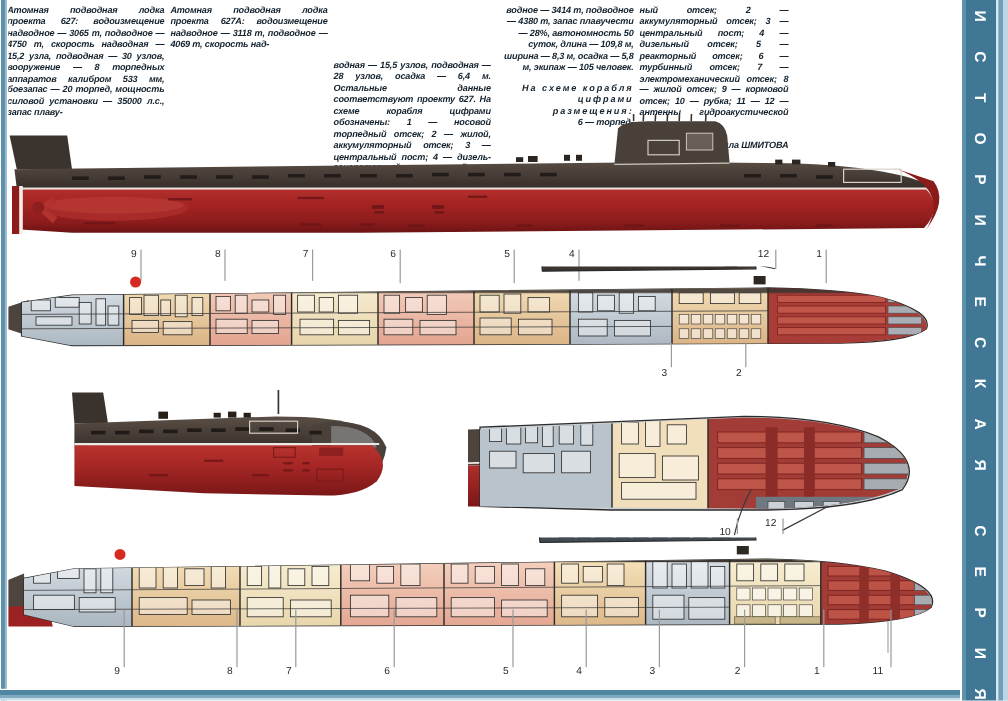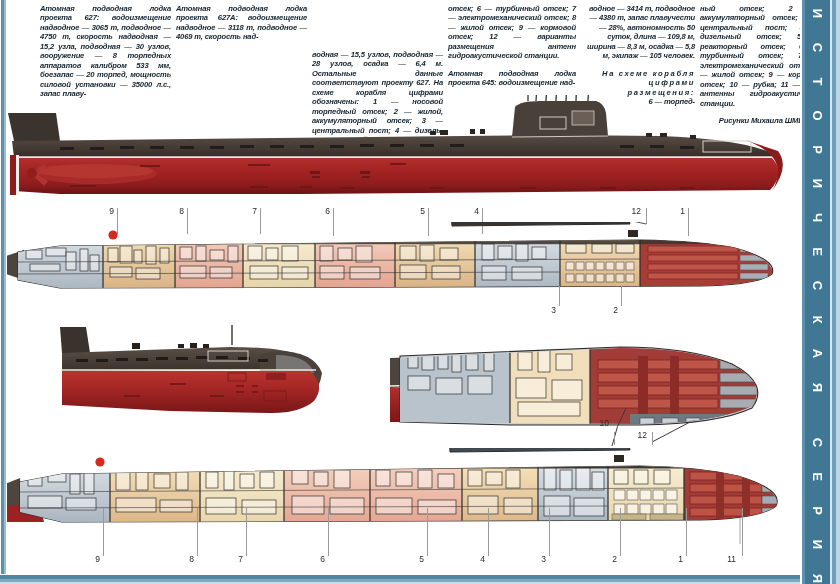--- a/index.html
+++ b/index.html
@@ -16,21 +16,21 @@
       background:linear-gradient(90deg,#ffffff 0 2px,#5e92ad 2px 5px,#3f7794 5px 30px,#6fa0b9 30px 36px,#bcd6e3 36px 40px);}
   .frame-right:after{content:"";position:absolute;left:30px;top:0;width:2px;height:584px;background:#d9e8f0;}
 
   
   .vtext{position:absolute;left:2px;top:0;width:30px;height:584px;}
   .vtext span{position:absolute;left:0;width:30px;text-align:center;
       color:#ffffff;font-size:13px;font-weight:bold;font-family:"Liberation Sans",sans-serif;
       transform:rotate(90deg);transform-origin:center center;letter-spacing:0;}
 
   
-  .cols{position:absolute;left:6px;top:4px;width:790px;height:112px;display:flex;gap:5px;padding-left:34px;}
+  .cols{position:absolute;left:6px;top:4px;width:790px;height:112px;display:flex;gap:5px;}
   .col{width:127px;font-family:"Liberation Sans",sans-serif;
        font-size:7.6px;line-height:9.45px;font-style:italic;font-weight:bold;
        color:#13222e;text-align:justify;letter-spacing:-0.15px;}
   .col.w1{width:131px;}
   .col.w2{width:131px;}
   .col.w3{width:131px;margin-top:46px;}
   .col.w4{width:128px;}
   .col.w5{width:114px;}
   .col.w6{width:124px;}
   .col p{margin:0 0 8px 0;}
@@ -59,24 +59,20 @@
     </div>
 
     <div class="col w2">
       <p>Атомная подводная лодка проекта 627А: водоизмещение надводное — 3118 т, подводное — 4069 т, скорость над-</p>
     </div>
 
     <div class="col w3">
       <p>водная — 15,5 узлов, подводная — 28 узлов, осадка — 6,4 м. Остальные данные соответствуют проекту 627. На схеме корабля цифрами обозначены: 1 — носовой торпедный отсек; 2 — жилой, аккумуляторный отсек; 3 — центральный пост; 4 — дизель-генераторный отсек; 5 — реакторный</p>
     </div>
 
-    <div class="col w4">
-      <p>отсек; 6 — турбинный отсек; 7 — электромеханический отсек; 8 — жилой отсек; 9 — кормовой отсек; 12 — варианты размещения антенн гидроакустической станции.</p>
-      <p>Атомная подводная лодка проекта 645: водоизмещение над-</p>
-    </div>
 
     <div class="col w5">
       <p class="rt">водное — 3414 т, подводное — 4380 т, запас плавучести — 28%, автономность 50 суток, длина — 109,8 м, ширина — 8,3 м, осадка — 5,8 м, экипаж — 105 человек.</p>
       <p class="rt sparse" style="margin:0">На схеме корабля цифрами размещения:</p>
       <p class="rt" style="margin:0">6 — торпед-</p>
     </div>
 
     <div class="col w6">
       <p>ный отсек; 2 — аккумуляторный отсек; 3 — центральный пост; 4 — дизельный отсек; 5 — реакторный отсек; 6 — турбинный отсек; 7 — электромеханический отсек; 8 — жилой отсек; 9 — кормовой отсек; 10 — рубка; 11 — 12 — антенны гидроакустической станции.</p>
       <p class="cr">Рисунки Михаила ШМИТОВА</p>
@@ -535,21 +531,21 @@
           <line x1="120" y1="12" x2="120" y2="96"></line>
             <line x1="200" y1="12" x2="200" y2="96"></line>
         </g>
       </g>
 
       <path d="M236,78 Q226,96 222,116" stroke="#3a3a3a" stroke-width="1" fill="none"></path>
       <path d="M300,92 L262,112" stroke="#3a3a3a" stroke-width="1" fill="none"></path>
     </svg>
 
     <div>
-      <span class="lbl" style="left:205px;top:88px;">10</span>
+      <span class="lbl" style="left:205px;top:108px;">10</span>
       <span class="tick" style="left:224px;top:102px;height:13px;"></span>
       <span class="lbl" style="left:243px;top:100px;">12</span>
       <span class="tick" style="left:262px;top:102px;height:13px;"></span>
     </div>
   </div>
 
   <div class="draw" style="left:0;top:448px;width:800px;height:136px;">
     <svg width="800" height="110" viewBox="0 0 800 110">
       <defs>
         <linearGradient id="dTan" x1="0" y1="0" x2="0" y2="1">

